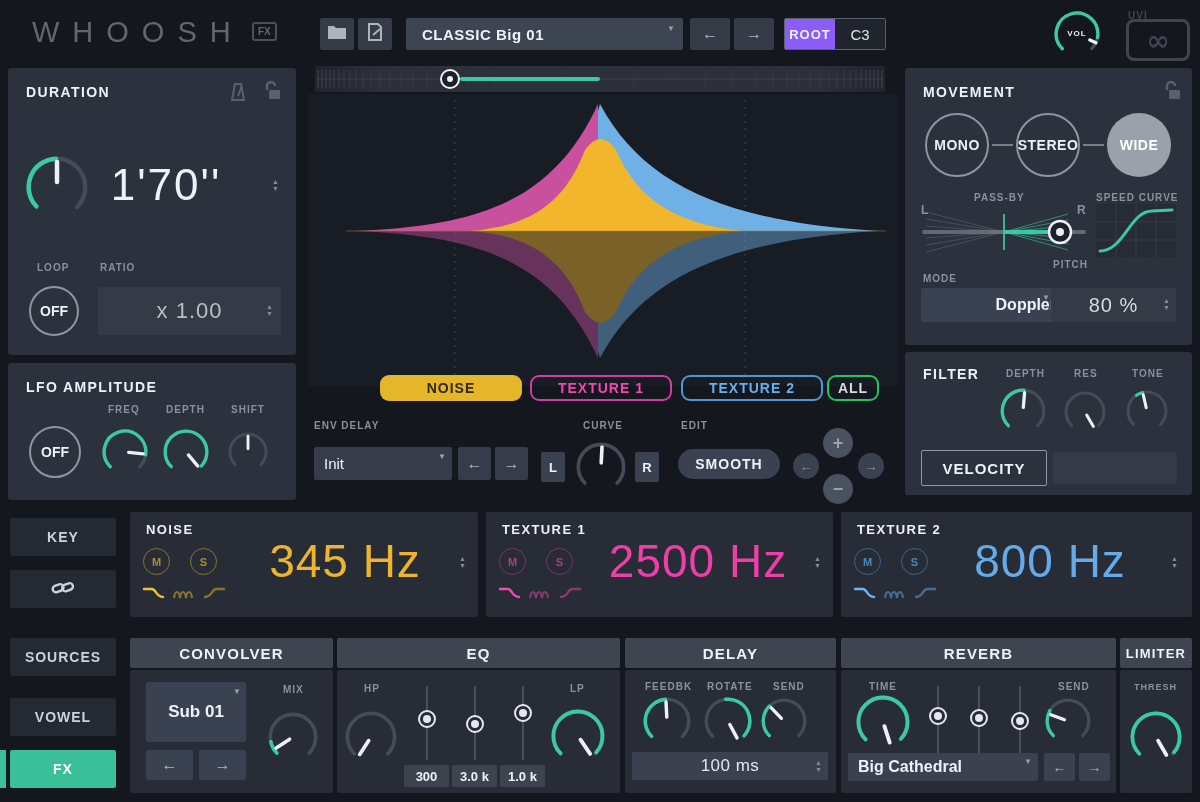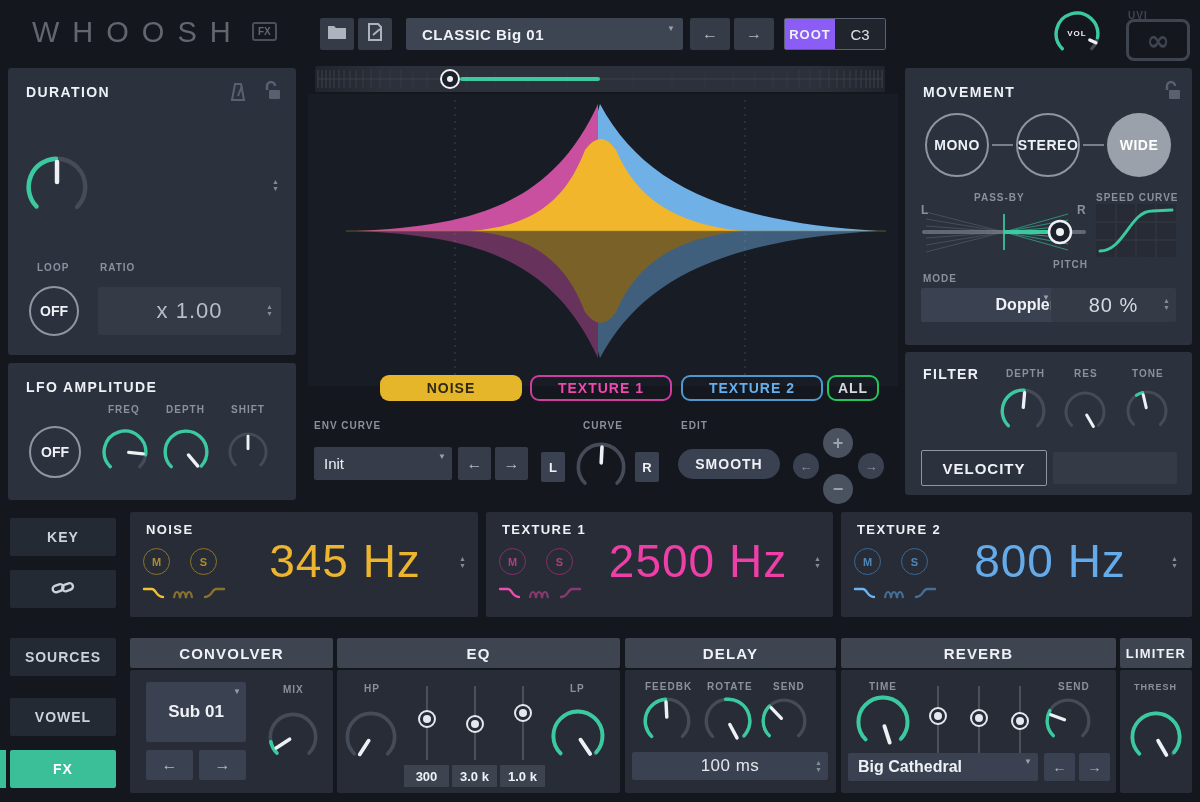--- a/index.html
+++ b/index.html
@@ -111,20 +111,21 @@
     <svg width="22" height="22" viewBox="0 0 22 22">
       <path d="M7,10 v-4 a4,4 0 0 1 8,0" fill="none" stroke="#596070" stroke-width="2.5"></path>
       <rect x="9" y="10" width="11" height="9" rx="1" fill="#596070"></rect>
       </svg>
   </div>
   <div class="knob" style="left:26px;top:156px;"><svg width="62" height="62" viewBox="0 0 62 62">
         <path d="M11.0,51.0 A28.268,28.268 0 1 1 51.0,51.0" stroke="#454b57" stroke-width="4.4639999999999995" fill="none" stroke-linecap="round"></path>
         <path d="M10.3,50.3 A28.268,28.268 0 0 1 30.0,2.7" stroke="#3bc9a0" stroke-width="4.4639999999999995" fill="none" stroke-linecap="round"></path>
         <line x1="31.0" y1="25.9" x2="31.0" y2="6.1" stroke="#eef1f4" stroke-width="4.4639999999999995" stroke-linecap="round"></line>
       </svg></div>
+  <div class="bigval" style="left:80px;top:160px;width:172px;font-size:44px;color:#eef1f5;letter-spacing:2px;">1'70''</div>
   <div class="stepper" style="left:272px;top:178px;">
       <span>▲</span>
       <span>▼</span>
     </div>
   <div class="lbl" style="left:37px;top:262px;">LOOP</div>
   <div class="lbl" style="left:100px;top:262px;">RATIO</div>
   <div class="circle-btn" style="left:29px;top:286px;width:50px;height:50px;font-size:14px;">OFF</div>
   <div class="ctl ctl-dark" style="left:98px;top:287px;width:183px;height:48px;">
     <span style="font-size:22px;color:#b9bec7;letter-spacing:1px;">x 1.00</span>
   </div>
@@ -223,21 +224,21 @@
       <path d="M162,137 C232,132 260,100 277,56 Q293,34 308,56 C328,103 365,130 435,137 Z" fill="#f2b62c"></path>
       <line x1="38" y1="137" x2="578" y2="137" stroke="#a08433" stroke-width="1" opacity="0.55"></line>
     </svg>
   </div>
 
   <div class="tab" style="left:380px;width:142px;background:#e6b62a;color:#30280f;">NOISE</div>
   <div class="tab" style="left:530px;width:142px;border:2px solid #cf3da2;color:#ef49ae;">TEXTURE 1</div>
   <div class="tab" style="left:681px;width:142px;border:2px solid #4f97cf;color:#64b0ee;">TEXTURE 2</div>
   <div class="tab" style="left:827px;width:52px;border:2px solid #22c55e;color:#d6dae1;">ALL</div>
 
-  <div class="lbl" style="left:314px;top:420px;">ENV CURVE</div>
+  <div class="lbl" style="left:314px;top:420px;">ENV DELAY</div>
   <div class="ctl" style="left:314px;top:447px;width:138px;height:33px;background:#363c49;justify-content:flex-start;">
     <span style="margin-left:10px;font-size:15px;">Init</span>
     <span class="caret" style="right:6px;top:5px;">▼</span>
   </div>
   <div class="ctl" style="left:458px;top:447px;width:33px;height:33px;background:#363c49;">
       <span class="arrow">←</span>
     </div>
   <div class="ctl" style="left:495px;top:447px;width:33px;height:33px;background:#363c49;">
       <span class="arrow">→</span>
     </div>

